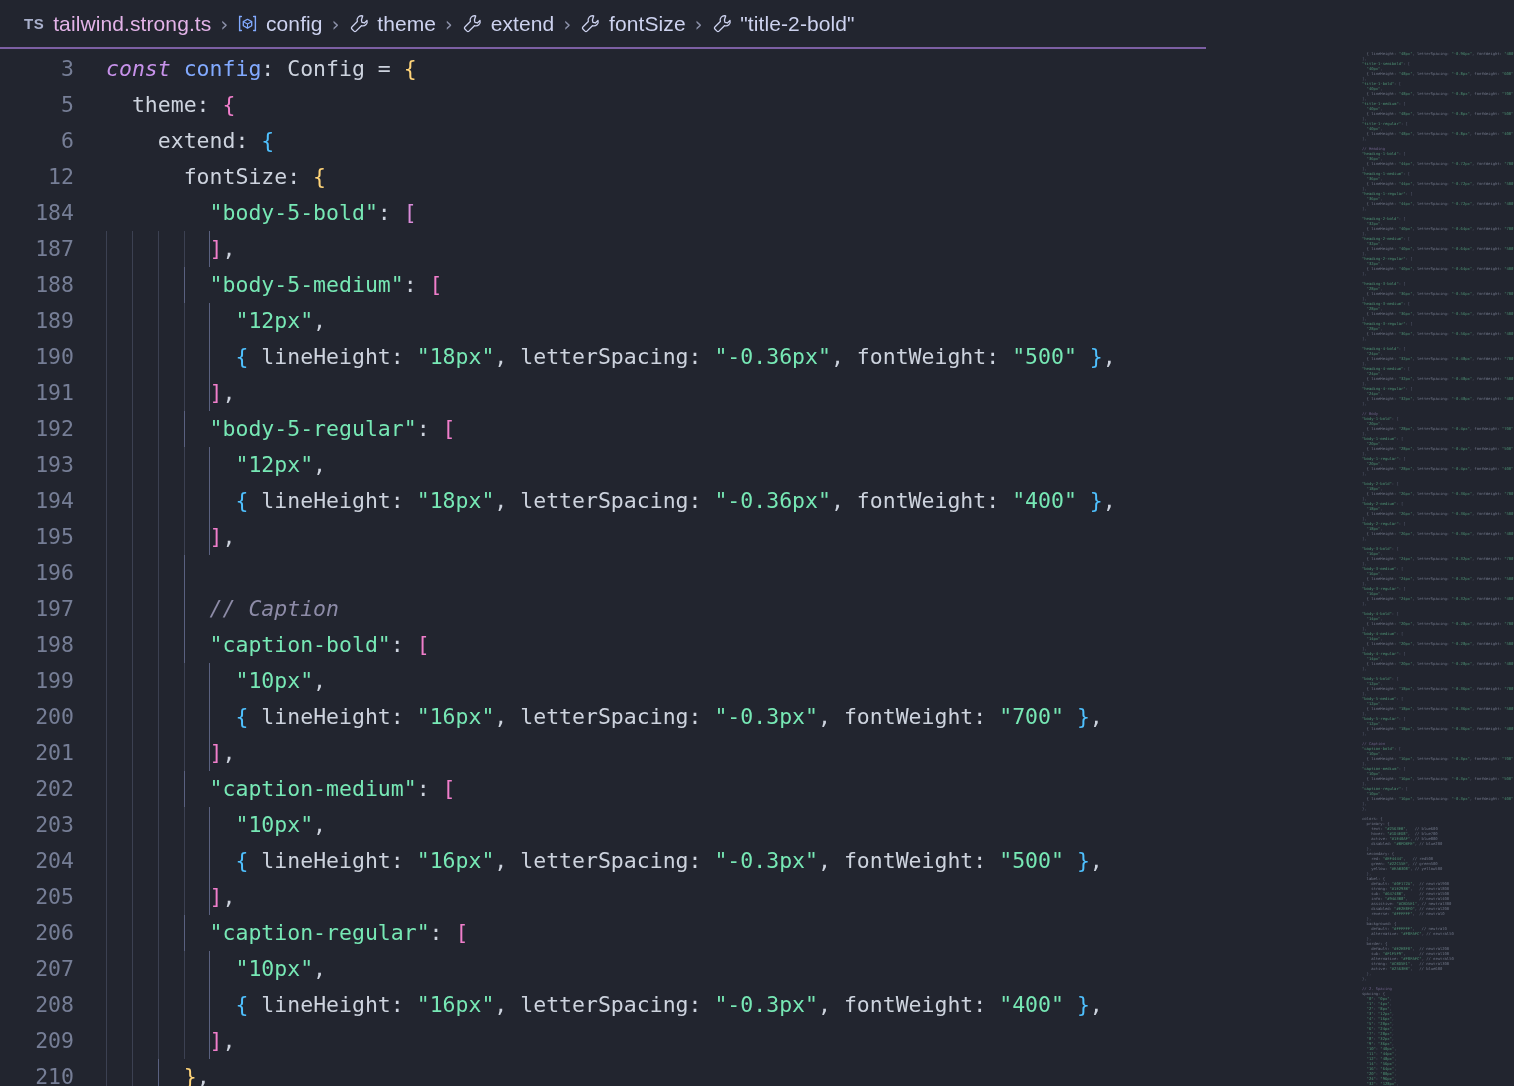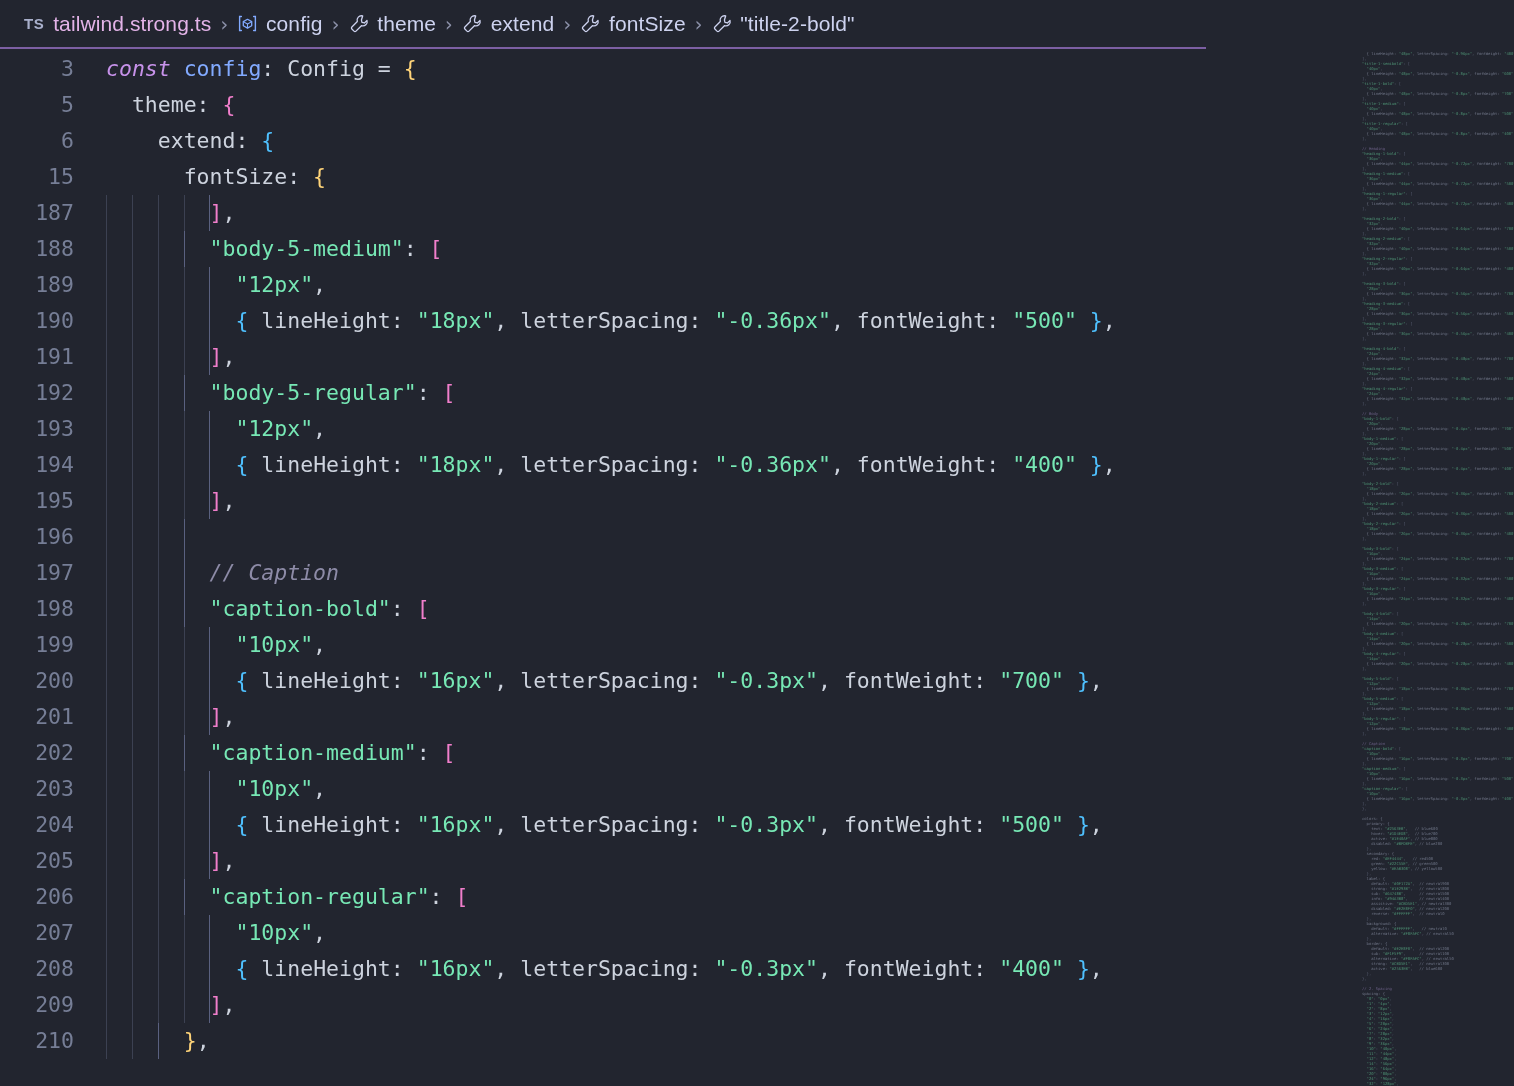--- a/index.html
+++ b/index.html
@@ -257,21 +257,22 @@
       </span>
       <span>"title-2-bold"</span>
     </span>
   </div>
 
   <div class="editor">
     <div class="code-rows" id="code-rows">
         <div class="row"><span class="ln">3</span><span class="code"><span class="t-key">const </span><span class="t-var">config</span><span class="t-punct">: </span><span class="t-type">Config</span><span class="t-punct"> = </span><span class="b-yellow">{</span></span></div>
         <div class="row"><span class="ln">5</span><span class="code"><span class="t-prop">  theme</span><span class="t-punct">: </span><span class="b-pink">{</span></span></div>
         <div class="row"><span class="ln">6</span><span class="code"><span class="t-prop">    extend</span><span class="t-punct">: </span><span class="b-blue">{</span></span></div>
-        <div class="row"><span class="ln">15</span><span class="code"><span class="t-prop">      fontSize</span><span class="t-punct">: </span><span class="b-yellow">{</span></span></div>
+        <div class="row"><span class="ln">12</span><span class="code"><span class="t-prop">      fontSize</span><span class="t-punct">: </span><span class="b-yellow">{</span></span></div>
+        <div class="row"><span class="ln">184</span><span class="code"><span class="t-str">        "body-5-bold"</span><span class="t-punct">: </span><span class="b-purple">[</span></span></div>
         <div class="row"><span class="ln">187</span><div class="guides"><div class="guide" style="left: 106px; top: 0px; height: 36px;"></div><div class="guide" style="left: 131.84px; top: 0px; height: 36px;"></div><div class="guide" style="left: 157.68px; top: 0px; height: 36px;"></div><div class="guide" style="left: 183.52px; top: 0px; height: 36px;"></div><div class="guide active" style="left: 209.36px; top: 0px; height: 36px;"></div></div><span class="code"><span class="t-plain">        </span><span class="b-pink">]</span><span class="t-punct">,</span></span></div>
         <div class="row"><span class="ln">188</span><div class="guides"><div class="guide" style="left: 106px; top: 0px; height: 36px;"></div><div class="guide" style="left: 131.84px; top: 0px; height: 36px;"></div><div class="guide" style="left: 157.68px; top: 0px; height: 36px;"></div><div class="guide active" style="left: 183.52px; top: 0px; height: 36px;"></div></div><span class="code"><span class="t-str">        "body-5-medium"</span><span class="t-punct">: </span><span class="b-pink">[</span></span></div>
         <div class="row"><span class="ln">189</span><div class="guides"><div class="guide" style="left: 106px; top: 0px; height: 36px;"></div><div class="guide" style="left: 131.84px; top: 0px; height: 36px;"></div><div class="guide" style="left: 157.68px; top: 0px; height: 36px;"></div><div class="guide" style="left: 183.52px; top: 0px; height: 36px;"></div><div class="guide active" style="left: 209.36px; top: 0px; height: 36px;"></div></div><span class="code"><span class="t-str">          "12px"</span><span class="t-punct">,</span></span></div>
         <div class="row"><span class="ln">190</span><div class="guides"><div class="guide" style="left: 106px; top: 0px; height: 36px;"></div><div class="guide" style="left: 131.84px; top: 0px; height: 36px;"></div><div class="guide" style="left: 157.68px; top: 0px; height: 36px;"></div><div class="guide" style="left: 183.52px; top: 0px; height: 36px;"></div><div class="guide active" style="left: 209.36px; top: 0px; height: 36px;"></div></div><span class="code"><span class="t-plain">          </span><span class="b-blue">{</span><span class="t-prop"> lineHeight</span><span class="t-punct">: </span><span class="t-str">"18px"</span><span class="t-punct">, </span><span class="t-prop">letterSpacing</span><span class="t-punct">: </span><span class="t-str">"-0.36px"</span><span class="t-punct">, </span><span class="t-prop">fontWeight</span><span class="t-punct">: </span><span class="t-str">"500"</span><span class="t-plain"> </span><span class="b-blue">}</span><span class="t-punct">,</span></span></div>
         <div class="row"><span class="ln">191</span><div class="guides"><div class="guide" style="left: 106px; top: 0px; height: 36px;"></div><div class="guide" style="left: 131.84px; top: 0px; height: 36px;"></div><div class="guide" style="left: 157.68px; top: 0px; height: 36px;"></div><div class="guide" style="left: 183.52px; top: 0px; height: 36px;"></div><div class="guide active" style="left: 209.36px; top: 0px; height: 36px;"></div></div><span class="code"><span class="t-plain">        </span><span class="b-pink">]</span><span class="t-punct">,</span></span></div>
         <div class="row"><span class="ln">192</span><div class="guides"><div class="guide" style="left: 106px; top: 0px; height: 36px;"></div><div class="guide" style="left: 131.84px; top: 0px; height: 36px;"></div><div class="guide" style="left: 157.68px; top: 0px; height: 36px;"></div><div class="guide active" style="left: 183.52px; top: 0px; height: 36px;"></div></div><span class="code"><span class="t-str">        "body-5-regular"</span><span class="t-punct">: </span><span class="b-pink">[</span></span></div>
         <div class="row"><span class="ln">193</span><div class="guides"><div class="guide" style="left: 106px; top: 0px; height: 36px;"></div><div class="guide" style="left: 131.84px; top: 0px; height: 36px;"></div><div class="guide" style="left: 157.68px; top: 0px; height: 36px;"></div><div class="guide" style="left: 183.52px; top: 0px; height: 36px;"></div><div class="guide active" style="left: 209.36px; top: 0px; height: 36px;"></div></div><span class="code"><span class="t-str">          "12px"</span><span class="t-punct">,</span></span></div>
         <div class="row"><span class="ln">194</span><div class="guides"><div class="guide" style="left: 106px; top: 0px; height: 36px;"></div><div class="guide" style="left: 131.84px; top: 0px; height: 36px;"></div><div class="guide" style="left: 157.68px; top: 0px; height: 36px;"></div><div class="guide" style="left: 183.52px; top: 0px; height: 36px;"></div><div class="guide active" style="left: 209.36px; top: 0px; height: 36px;"></div></div><span class="code"><span class="t-plain">          </span><span class="b-blue">{</span><span class="t-prop"> lineHeight</span><span class="t-punct">: </span><span class="t-str">"18px"</span><span class="t-punct">, </span><span class="t-prop">letterSpacing</span><span class="t-punct">: </span><span class="t-str">"-0.36px"</span><span class="t-punct">, </span><span class="t-prop">fontWeight</span><span class="t-punct">: </span><span class="t-str">"400"</span><span class="t-plain"> </span><span class="b-blue">}</span><span class="t-punct">,</span></span></div>
         <div class="row"><span class="ln">195</span><div class="guides"><div class="guide" style="left: 106px; top: 0px; height: 36px;"></div><div class="guide" style="left: 131.84px; top: 0px; height: 36px;"></div><div class="guide" style="left: 157.68px; top: 0px; height: 36px;"></div><div class="guide" style="left: 183.52px; top: 0px; height: 36px;"></div><div class="guide active" style="left: 209.36px; top: 0px; height: 36px;"></div></div><span class="code"><span class="t-plain">        </span><span class="b-pink">]</span><span class="t-punct">,</span></span></div>
         <div class="row"><span class="ln">196</span><div class="guides"><div class="guide" style="left: 106px; top: 0px; height: 36px;"></div><div class="guide" style="left: 131.84px; top: 0px; height: 36px;"></div><div class="guide" style="left: 157.68px; top: 0px; height: 36px;"></div><div class="guide active" style="left: 183.52px; top: 0px; height: 36px;"></div></div><span class="code"></span></div>

